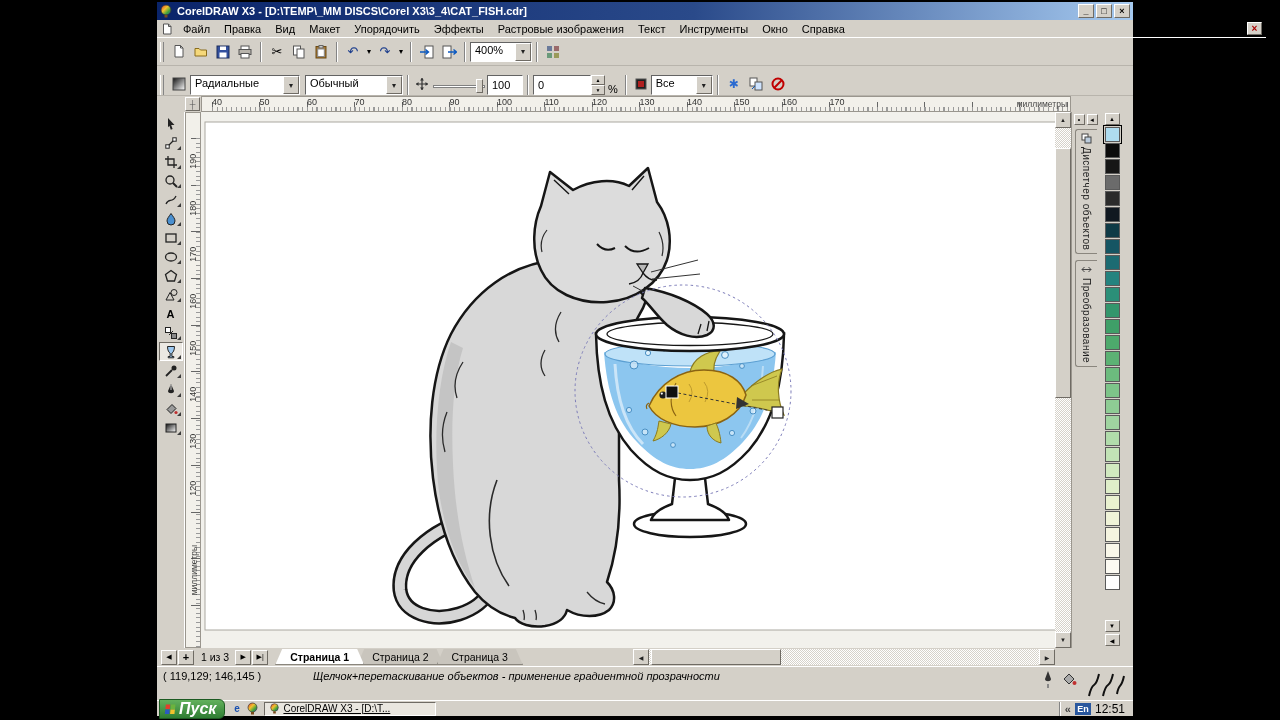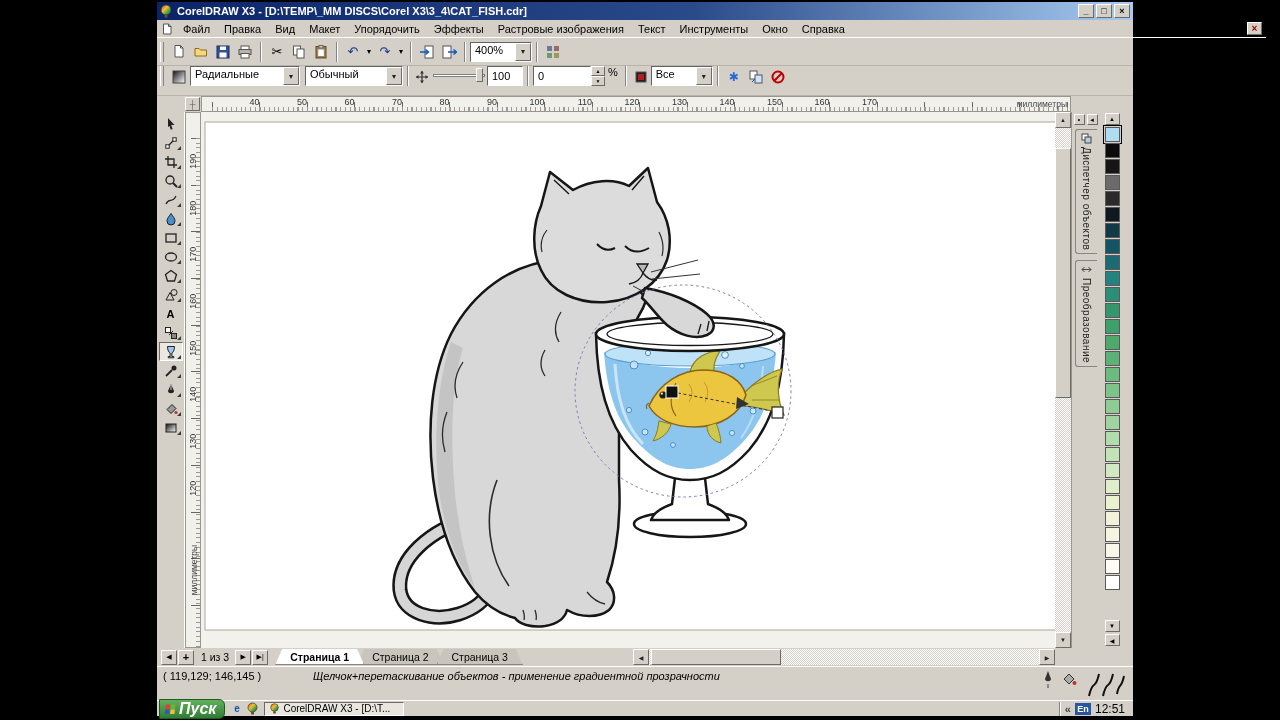--- a/index.html
+++ b/index.html
@@ -28,37 +28,37 @@
   .wbtn { width:16px; height:14px; display:flex; align-items:center; justify-content:center; font-size:9px; font-weight:bold; }
 
   
   .menubar { position:absolute; top:18px; height:18px; width:1109px; border-bottom:1px solid #fff; display:flex; align-items:center; }
   .menubar .docicon { margin:0 3px 0 4px; }
   .menu-item { padding:2px 7px; white-space:nowrap; }
   .menubar .mdi-close { margin-left:auto; margin-right:4px; width:15px; height:13px; display:flex; align-items:center; justify-content:center; color:#a00; font-weight:bold; font-size:10px; }
 
   
   .toolbarrow { position:absolute; top:36px; height:28px; width:976px; display:flex; align-items:center; border-bottom:1px solid #b8b4ac; }
-  .propbar { position:absolute; top:64px; height:30px; width:976px; display:flex; align-items:flex-start; border-bottom:1px solid #b8b4ac; }
+  .propbar { position:absolute; top:64px; height:30px; width:976px; display:flex; align-items:flex-end; border-bottom:1px solid #b8b4ac; }
   .zoomcombo { width:62px; height:20px; }
   .slider { width:56px; height:18px; position:relative; }
   .slider .groove { position:absolute; left:2px; right:2px; top:8px; height:3px; border:1px solid #808080; background:#fff; }
   .slider .sthumb { position:absolute; right:4px; top:2px; width:7px; height:14px; }
   .pct { padding:0 3px; }
 
   
   .rulerrow { position:absolute; top:94px; height:16px; width:976px; }
   .ruler-corner { position:absolute; left:28px; top:1px; width:15px; height:14px; font-size:8px; display:flex; align-items:center; justify-content:center; color:#555; }
   .hruler { position:absolute; left:44px; top:0; width:870px; height:16px; background:#f2f0ea; border:1px solid #9a968e;
     background-image:
       repeating-linear-gradient(90deg,#9a9a9a 0 1px,transparent 1px 4.75px),
       repeating-linear-gradient(90deg,#666 0 1px,transparent 1px 47.5px);
     background-size:100% 4px,100% 9px; background-position:10px bottom,10px bottom; background-repeat:no-repeat; }
   .hruler .nums { position:absolute; left:10px; top:0; display:flex; }
-  .hruler .nums span { width:47.5px; text-align:right; font-size:9px; color:#333; }
+  .hruler .nums span { width:47.5px; text-align:left; font-size:9px; color:#333; }
   .hruler .units { position:absolute; right:3px; top:2px; font-size:8.5px; color:#444; }
   .vruler { position:absolute; left:28px; top:110px; width:16px; height:536px; background:#f2f0ea; border:1px solid #9a968e;
     background-image:
       repeating-linear-gradient(180deg,#9a9a9a 0 1px,transparent 1px 4.7px),
       repeating-linear-gradient(180deg,#666 0 1px,transparent 1px 46.7px);
     background-size:4px 100%,9px 100%; background-position:right 25px,right 25px; background-repeat:no-repeat; }
   .vruler .nums { position:absolute; top:25px; left:0; width:14px; display:flex; flex-direction:column; }
   .vruler .nums span { height:46.7px; display:flex; align-items:center; justify-content:center; font-size:9px; color:#333; transform:rotate(-90deg); }
   .vruler .units { position:absolute; bottom:52px; left:3px; font-size:8.5px; color:#444; writing-mode:vertical-rl; transform:rotate(180deg); }
 
@@ -111,21 +111,21 @@
   .statusbar .coords { width:150px; white-space:nowrap; }
   .statusbar .hint { white-space:nowrap; overflow:hidden; flex:1;font-style:italic; }
   .statusicons { display:flex; gap:6px; margin:0 8px; }
   .scribble { margin-right:2px; }
 
   
   .taskbar { position:absolute; top:698px; height:16px; width:976px; background:#d4d0c8; border-top:1px solid #fff; display:flex; align-items:center; padding:1px 2px; }
   .startbtn { height:20px; display:flex; align-items:center; gap:3px; background:linear-gradient(#63b15c,#2f7d33); border-radius:0 6px 6px 0; border:1px solid #1d5a22; color:#fff; font-weight:bold; font-style:italic; font-size:16px; padding:0 8px 0 4px; }
   .ql { display:flex; align-items:center; gap:3px; padding:0 5px; }
   .qlicon { width:13px; height:13px; display:flex; align-items:center; justify-content:center; font-size:10px; font-weight:bold; color:#1a50b0; }
-  .taskbtn { height:14px; width:140px; display:flex; gap:3px; border:1px solid; border-color:#6f6b64 #fff #fff #6f6b64; background:#e9e6df; font-size:10px; padding:0 4px; overflow:hidden; white-space:nowrap; }
+  .taskbtn { height:14px; width:172px; display:flex; gap:3px; border:1px solid; border-color:#6f6b64 #fff #fff #6f6b64; background:#e9e6df; font-size:10px; padding:0 4px; overflow:hidden; white-space:nowrap;text-decoration:underline; }
   .tray { margin-left:auto; height:14px; display:flex; align-items:center; gap:4px; border-left:1px solid #848484; box-shadow:inset 1px 0 0 #fff; padding:0 6px 0 5px; }
   .langbox { width:16px; height:12px; background:#29579e; color:#fff; font-size:9px; font-weight:bold; display:flex; align-items:center; justify-content:center; }
   .clock { font-size:12px; }
 </style>
 </head>
 <body>
 
 <svg width="0" height="0" style="position:absolute">
   <defs>
     <linearGradient id="g-bw" x1="0" y1="0" x2="1" y2="1">

